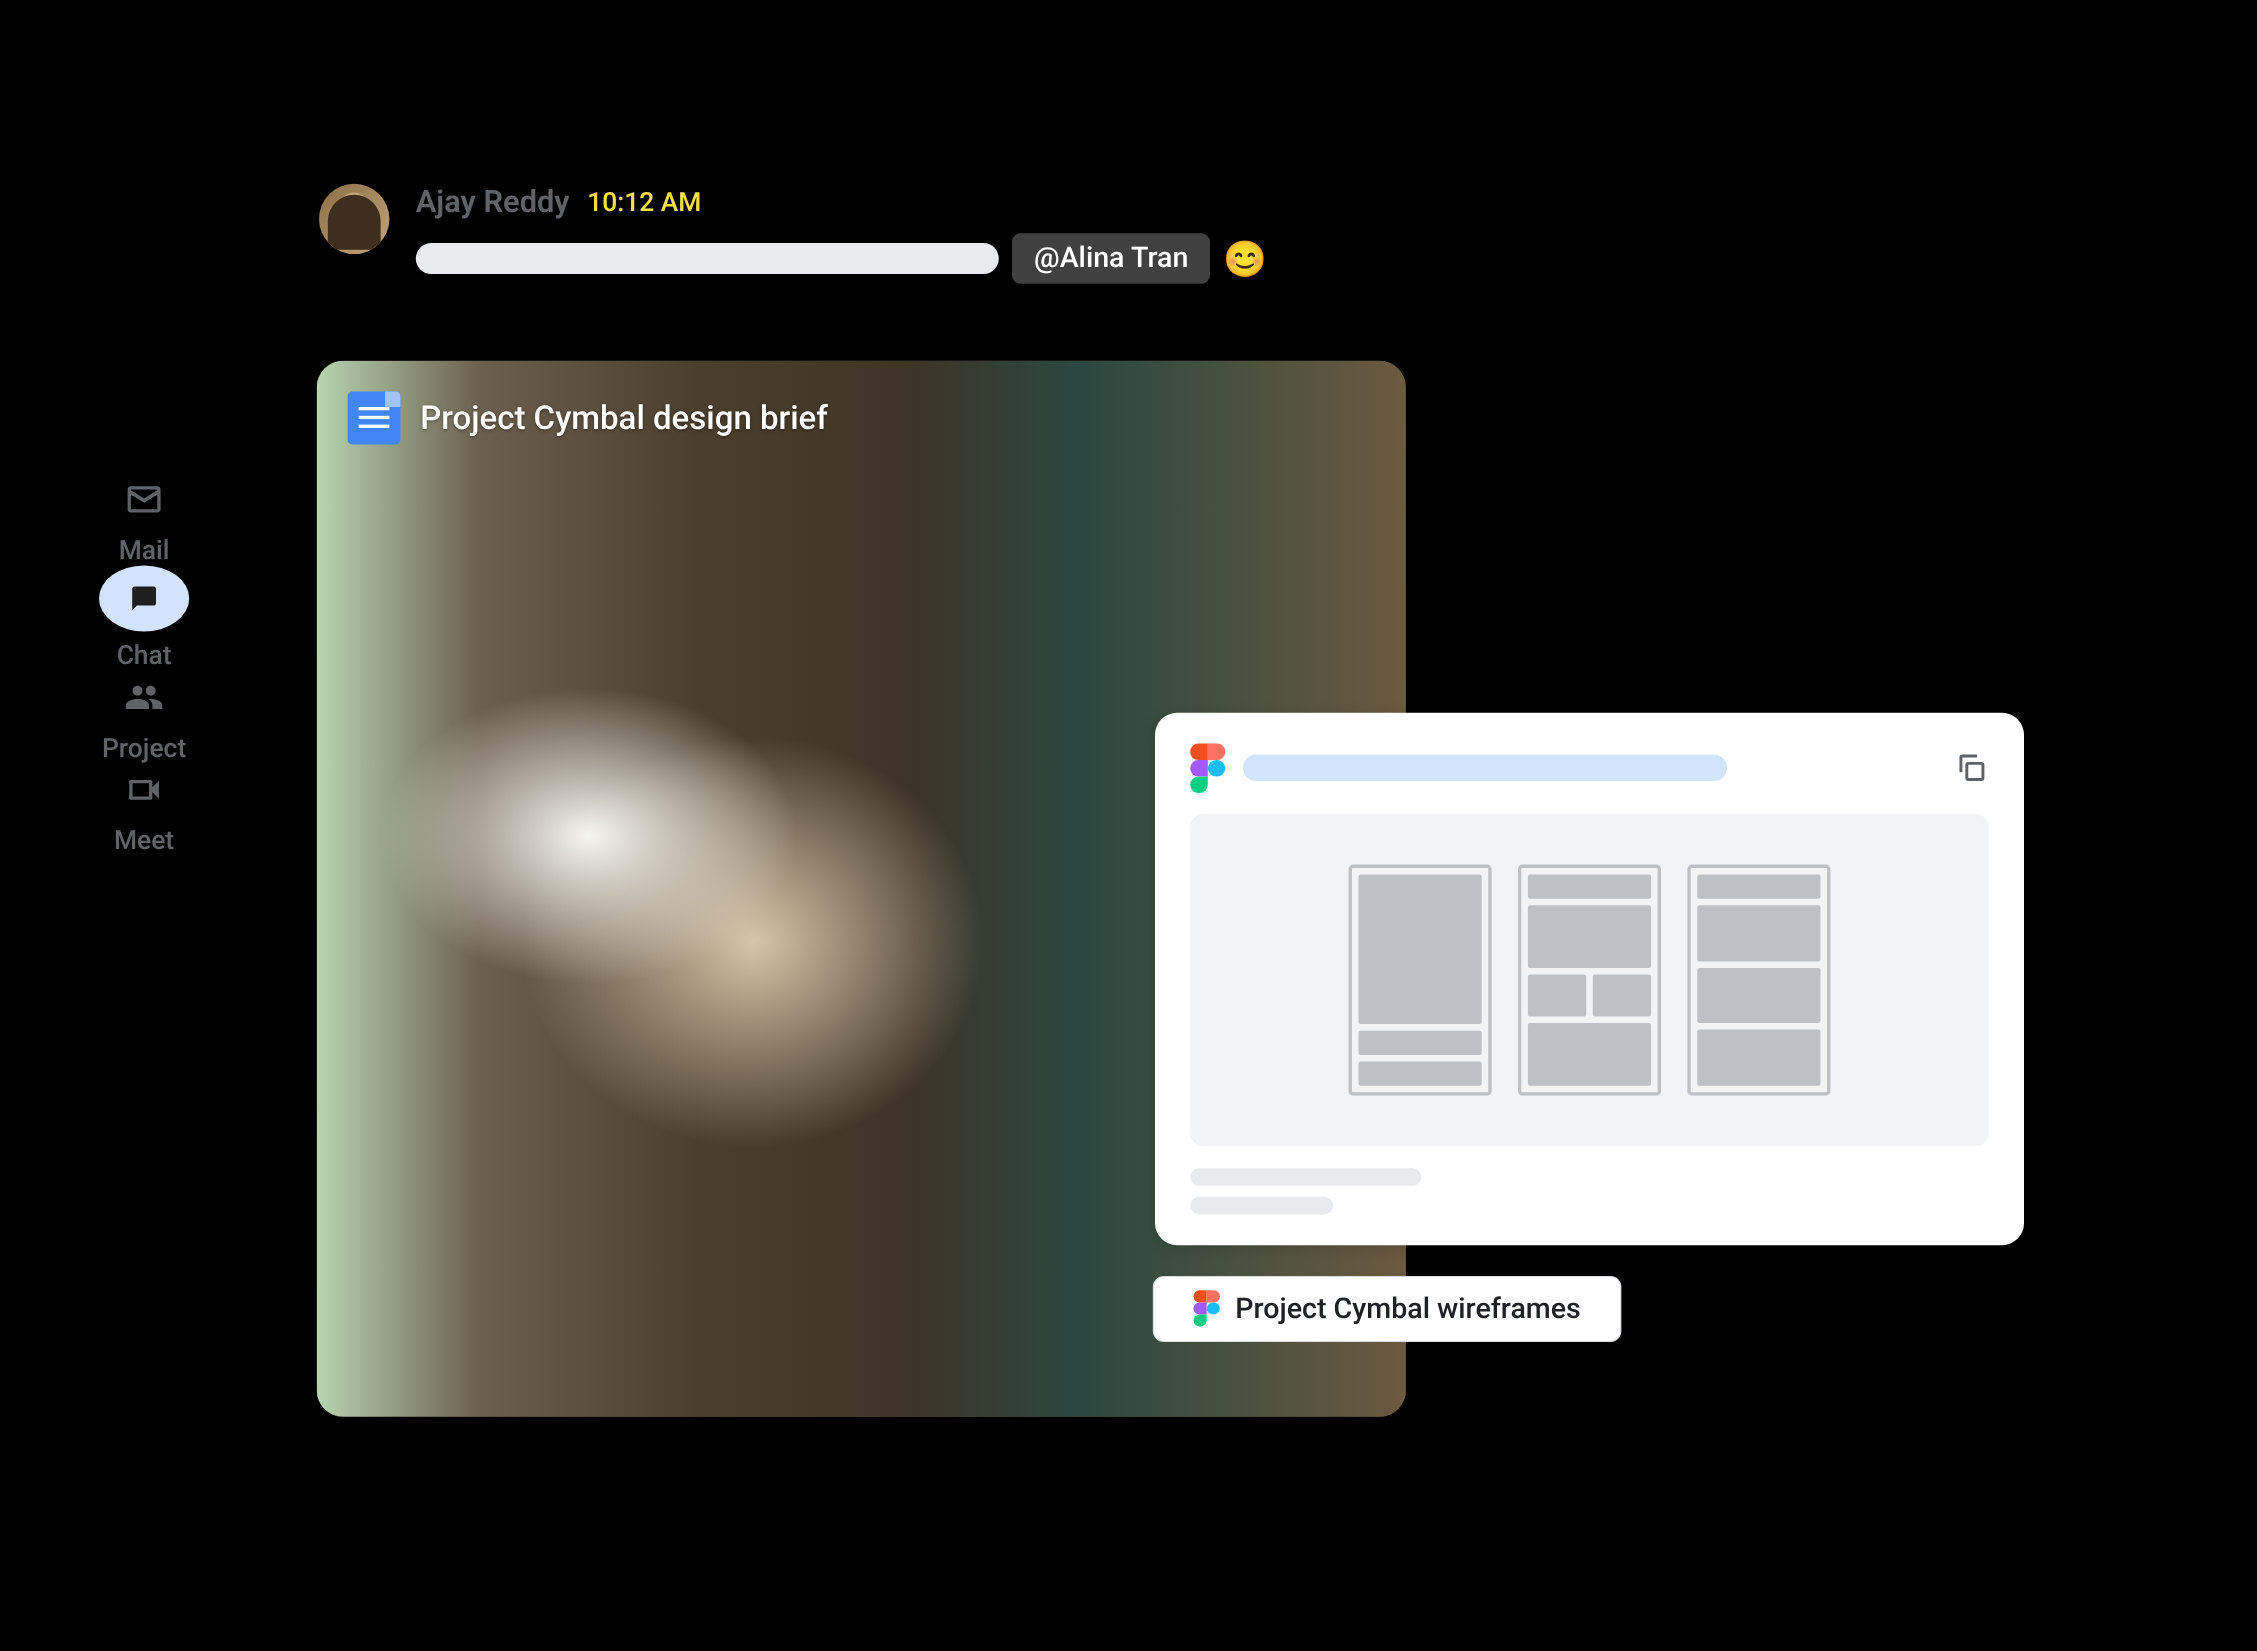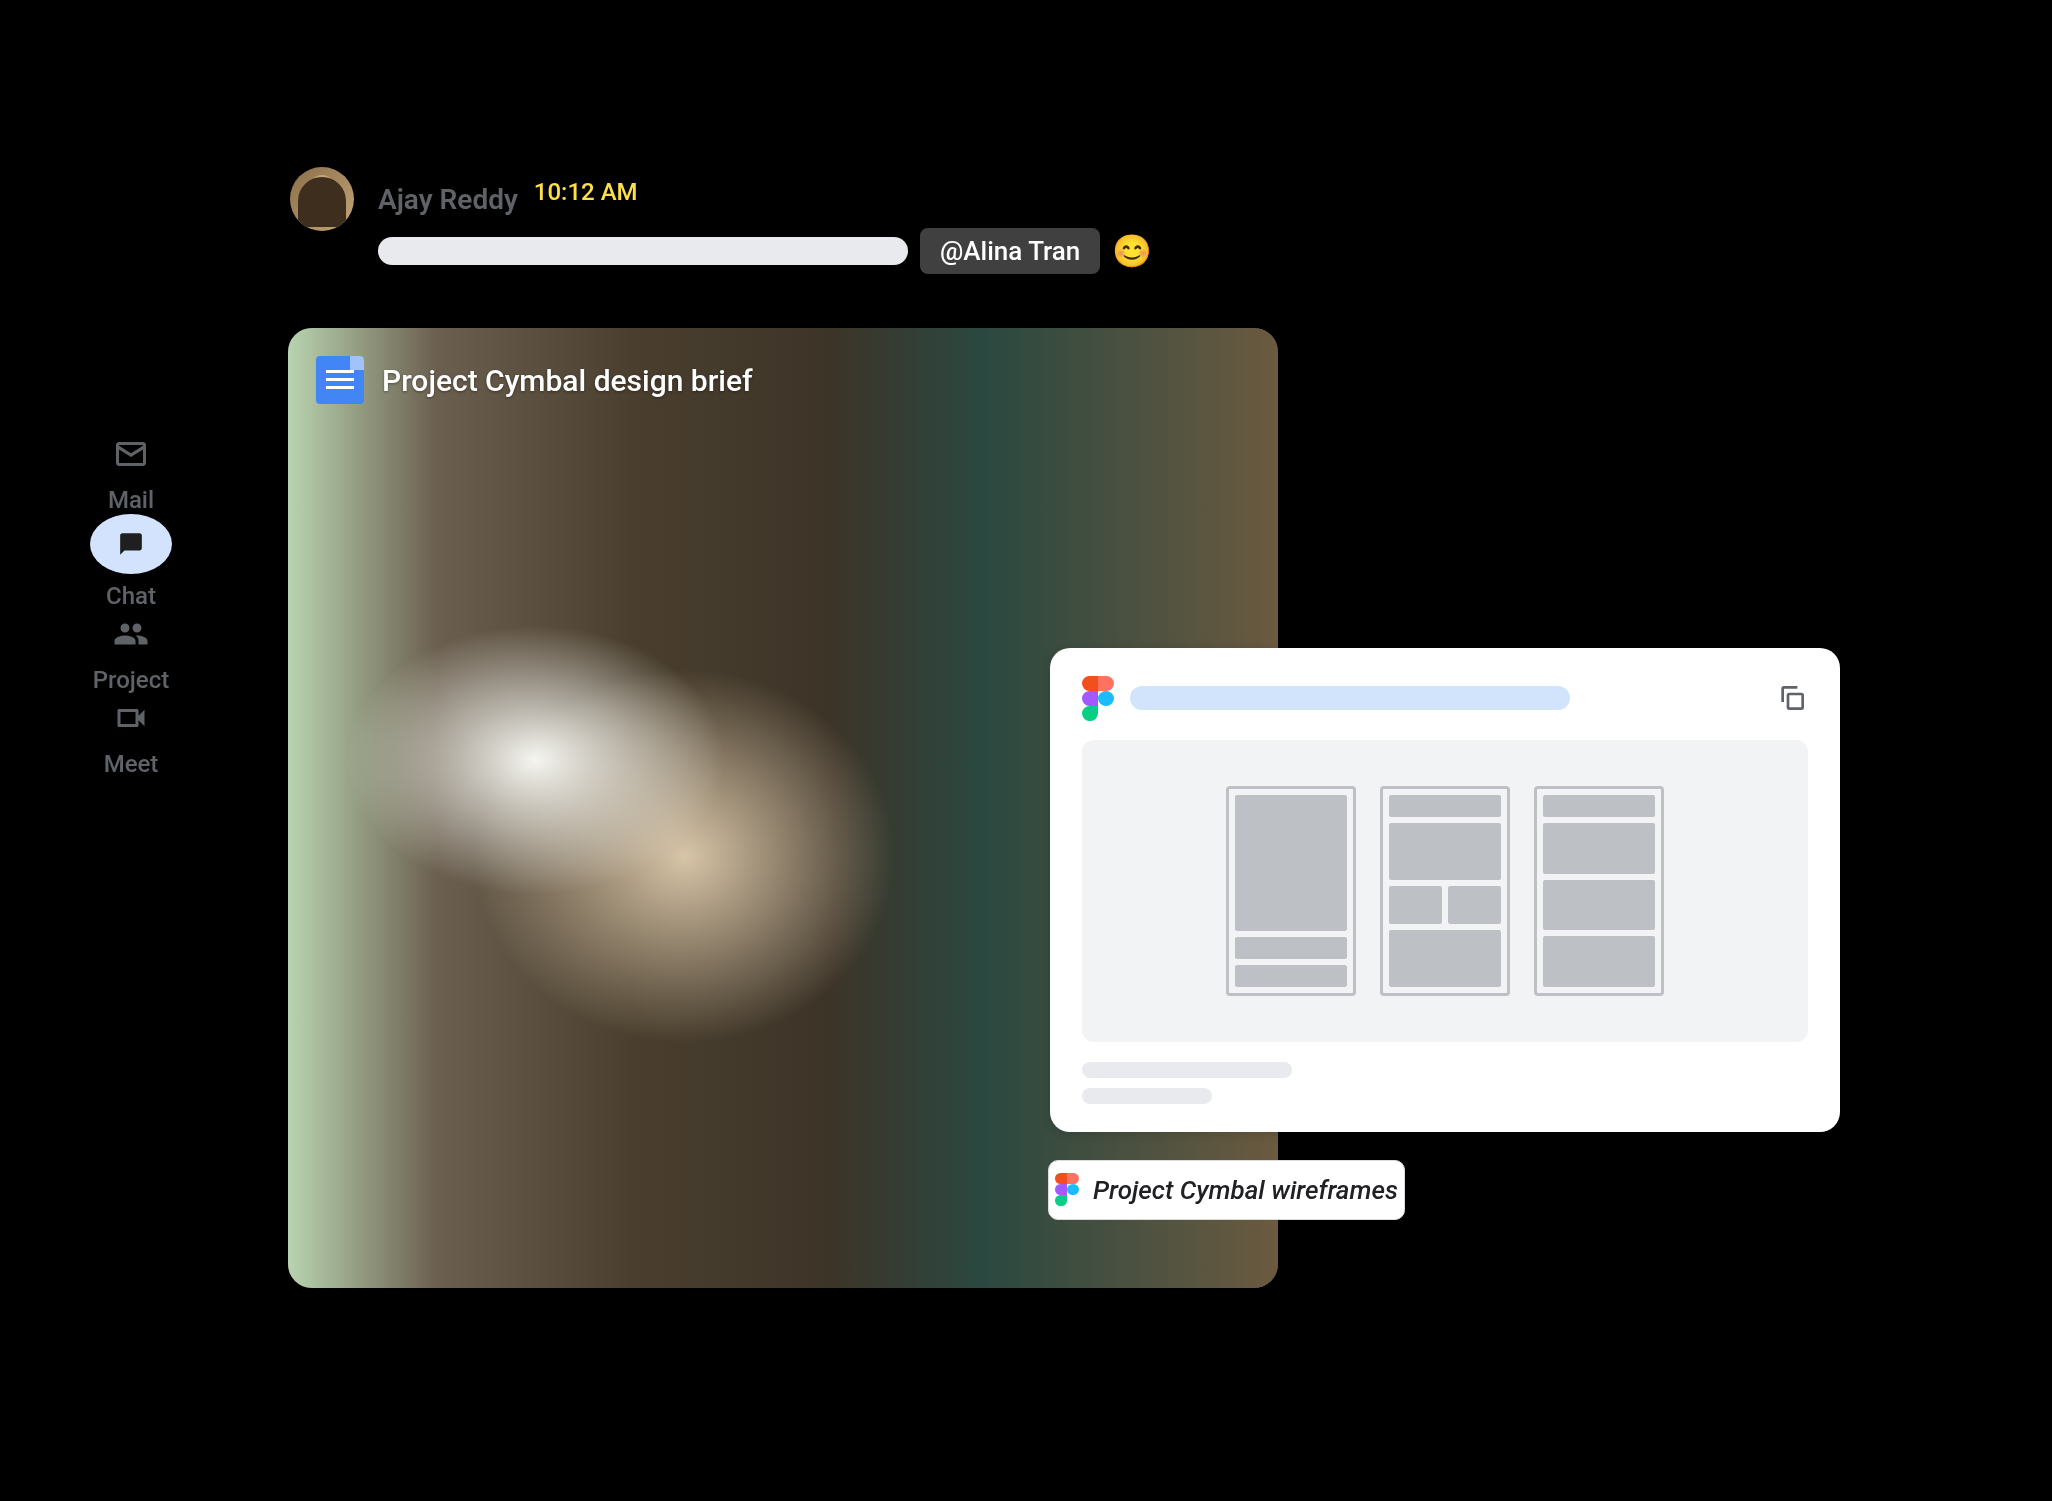--- a/index.html
+++ b/index.html
@@ -115,21 +115,20 @@
     .message-meta {
       display: flex;
       align-items: center;
       gap: 16px;
     }
     
     .sender-name {
       color: #5f6368;
       font-size: 28px;
       font-weight: 600;
-      margin-top: 16px;
     }
     
     .timestamp {
       color: #fde047;
       font-size: 24px;
       font-weight: 500;
     }
     
     .message-line {
       display: flex;
@@ -356,25 +355,24 @@
     .footer-line.w2 { width: 130px; }
     
     
     .figma-chip {
       position: absolute;
       left: 1048px;
       top: 1160px;
       background: #fff;
       border: 1px solid #dadce0;
       border-radius: 10px;
-      padding: 12px 6px;
+      padding: 12px 36px;
       display: flex;
       align-items: center;
       gap: 14px;
-      font-style: italic;
     }
     
     .figma-chip-logo {
       width: 24px;
       height: 34px;
       position: relative;
     }
     
     .figma-chip-logo .figma-circle {
       width: 12px;

